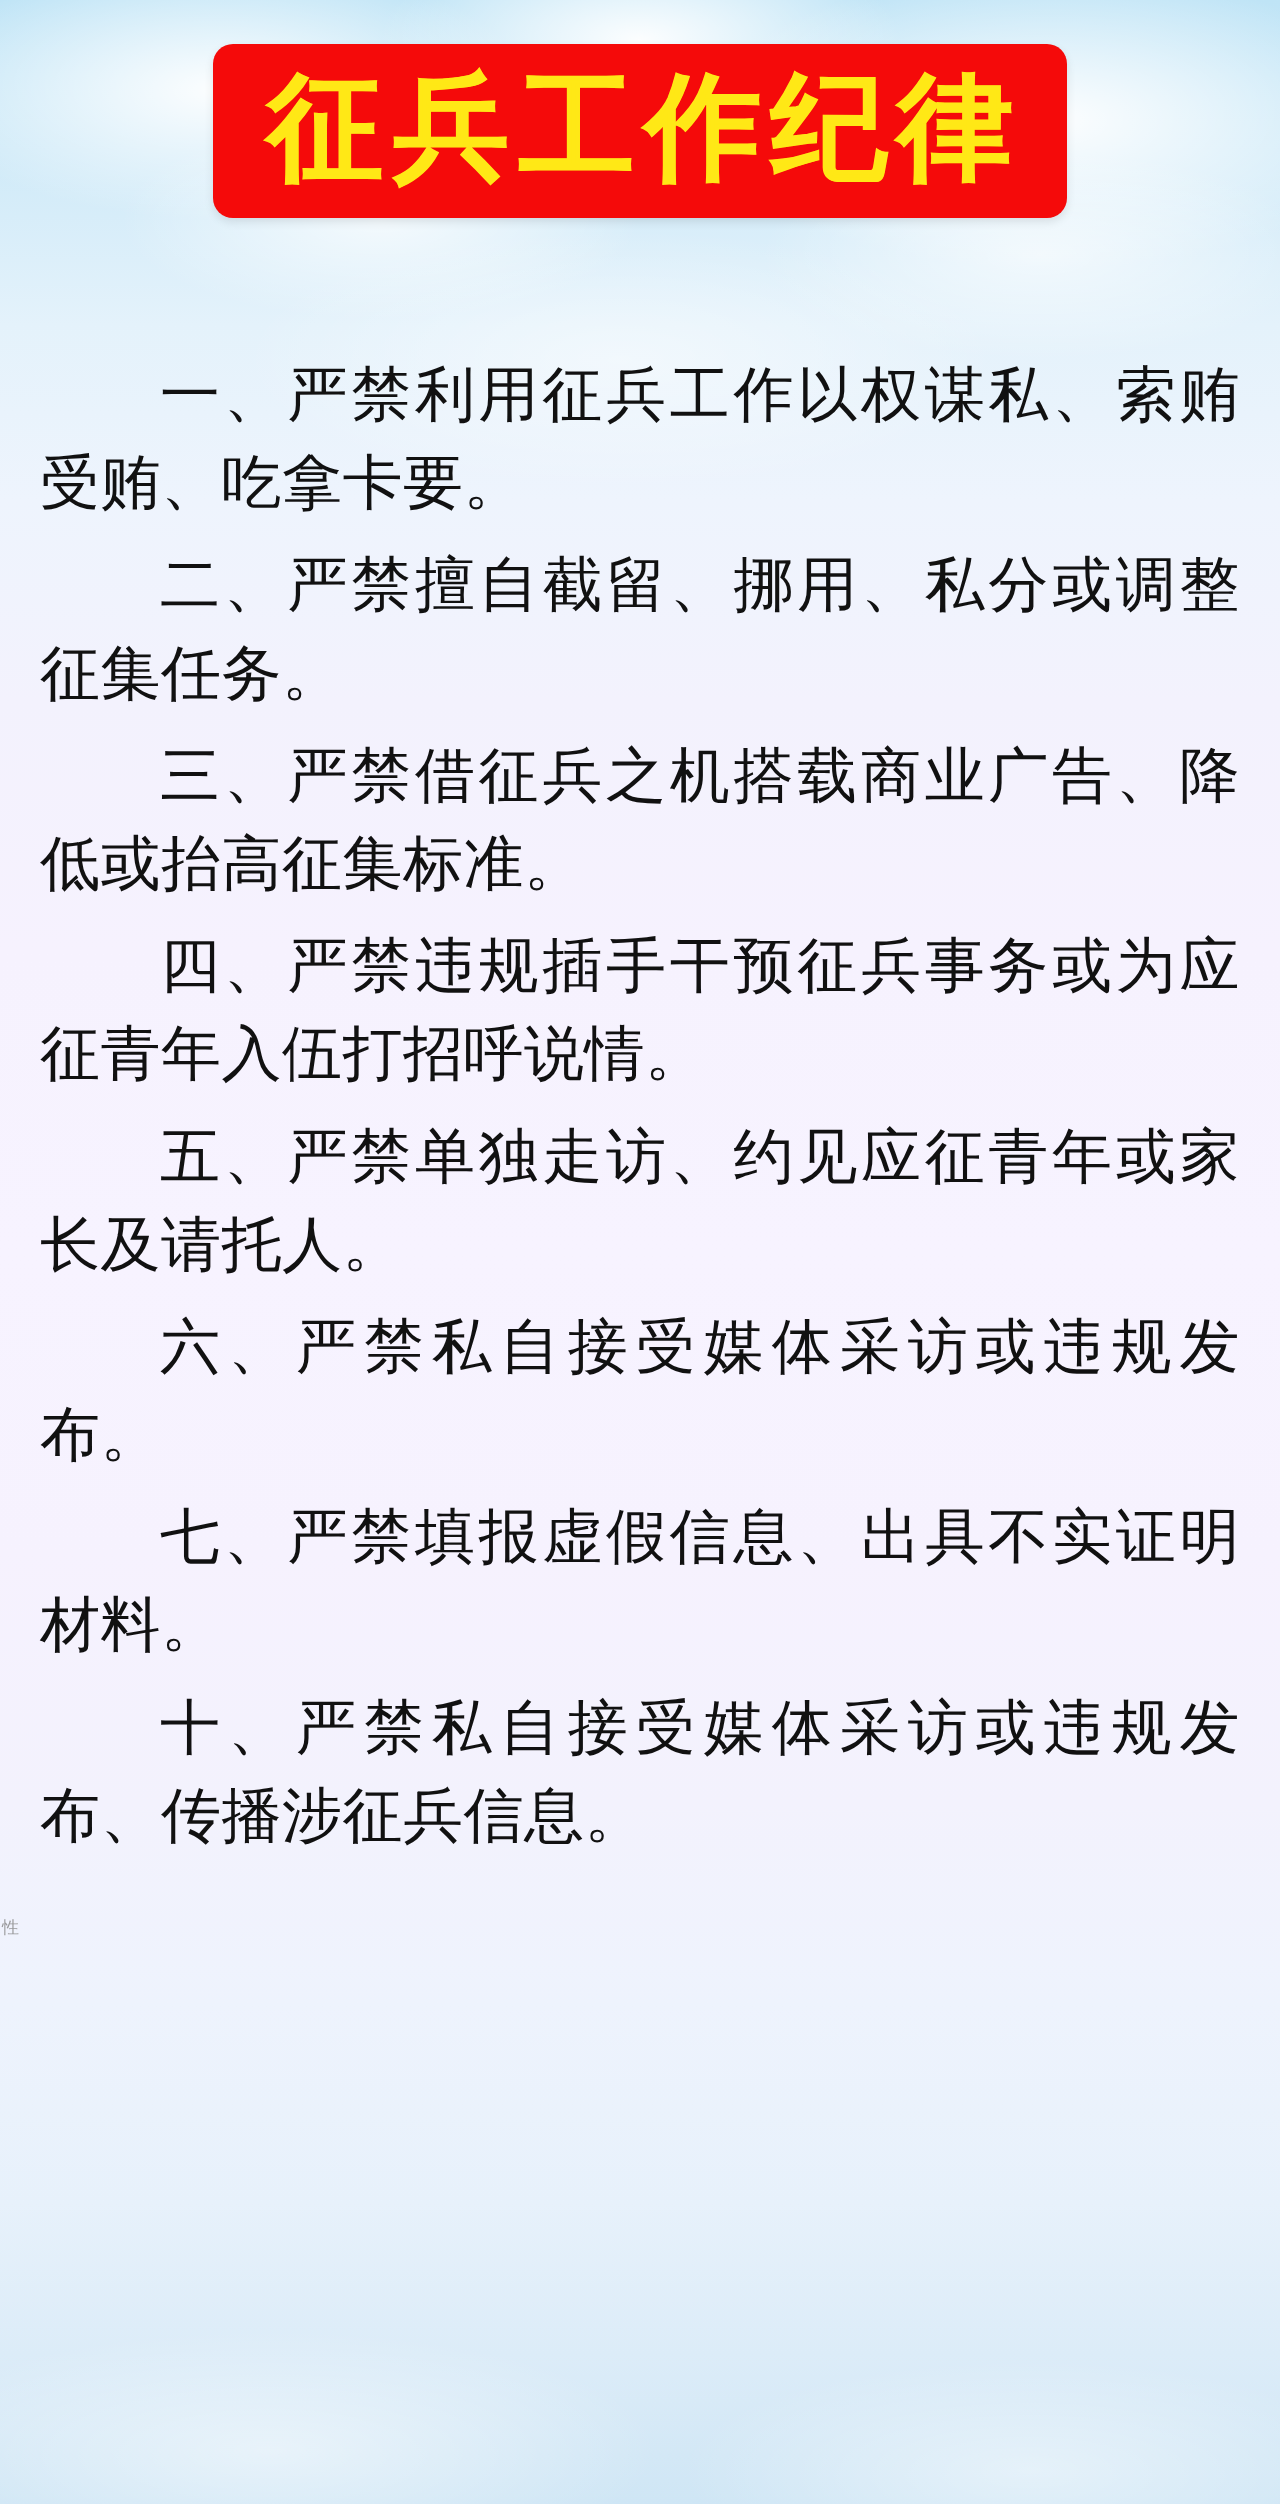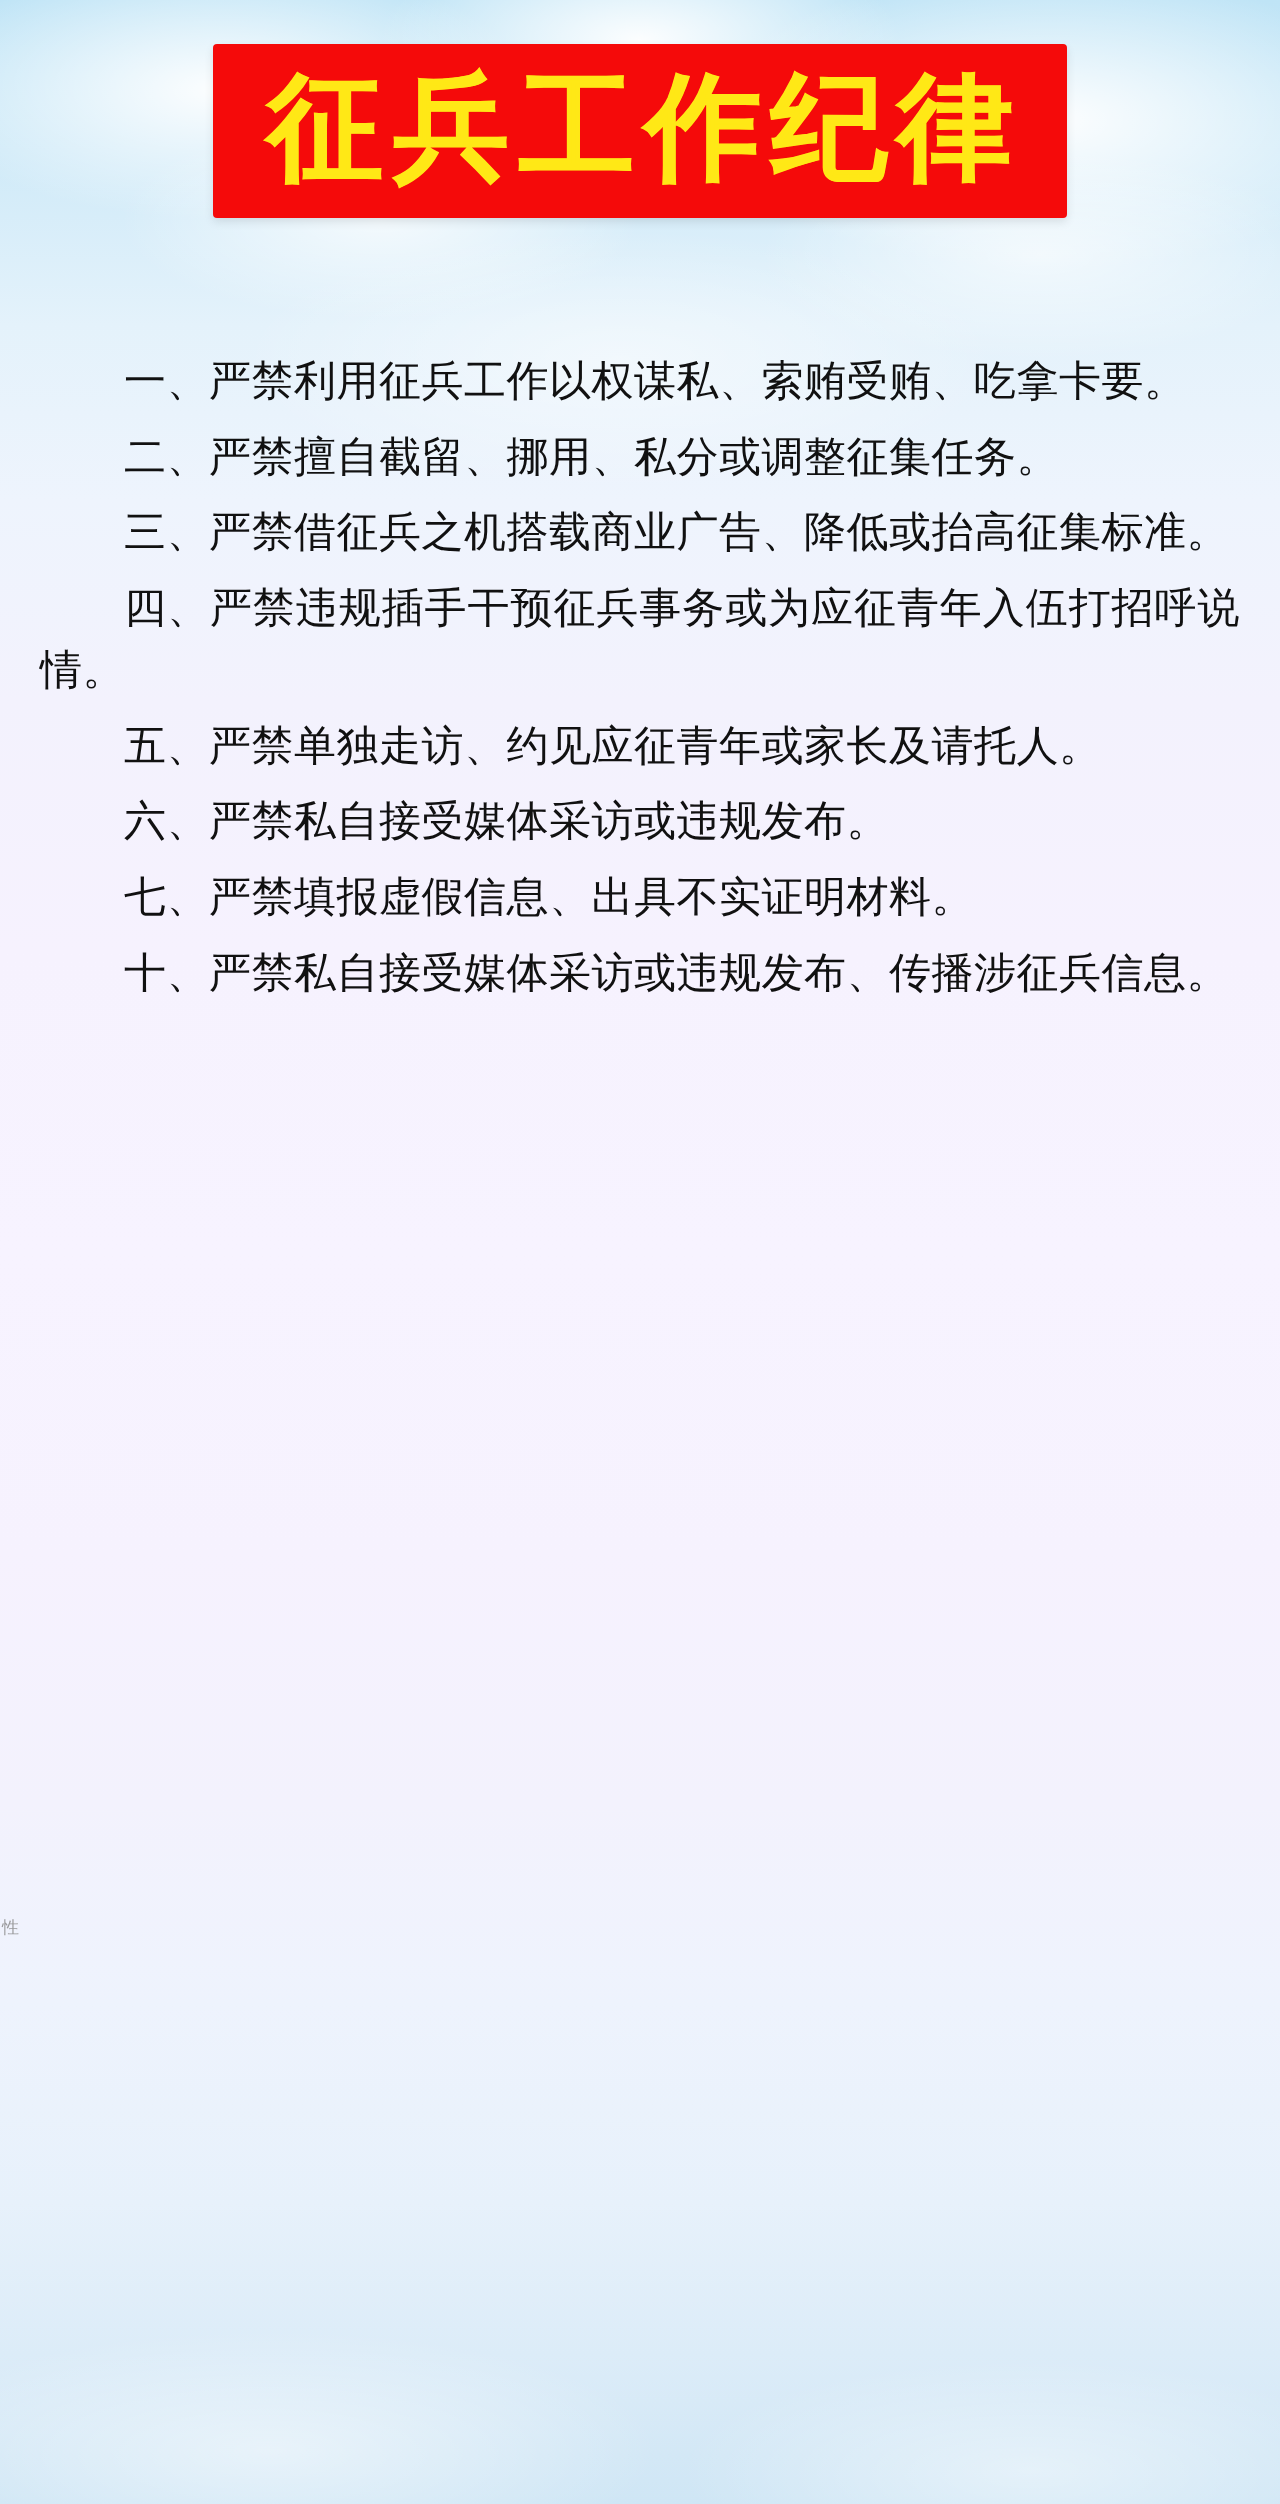--- a/index.html
+++ b/index.html
@@ -57,21 +57,21 @@
     position: absolute;
     left: 0;
     right: 0;
     top: 44px;
     display: flex;
     justify-content: center;
   }
 
   .title-banner {
     background: #f50a0a;
-    border-radius: 4px;
+    border-radius: 20px;
     padding: 18px 44px 26px 44px;
     box-shadow: 0 4px 10px rgba(0,0,0,0.10);
   }
 
   .title-text {
     font-family: "DejaVu Serif", "Liberation Serif", serif;
     font-weight: bold;
     font-size: 116px;
     line-height: 1.12;
     color: #ffe816;
@@ -81,21 +81,21 @@
     -webkit-text-stroke: 1px #ffe816;
   }
 
   .body-text {
     position: absolute;
     left: 40px;
     right: 40px;
     top: 350px;
     color: #111111;
     font-family: "DejaVu Serif", "Liberation Serif", serif;
-    font-size: 42px;
+    font-size: 60px;
     line-height: 1.47;
     letter-spacing: 0.5px;
     text-align: justify;
     text-justify: inter-ideograph;
   }
 
   .rule {
     margin: 0 0 14px 0;
     text-indent: 2em;
   }

